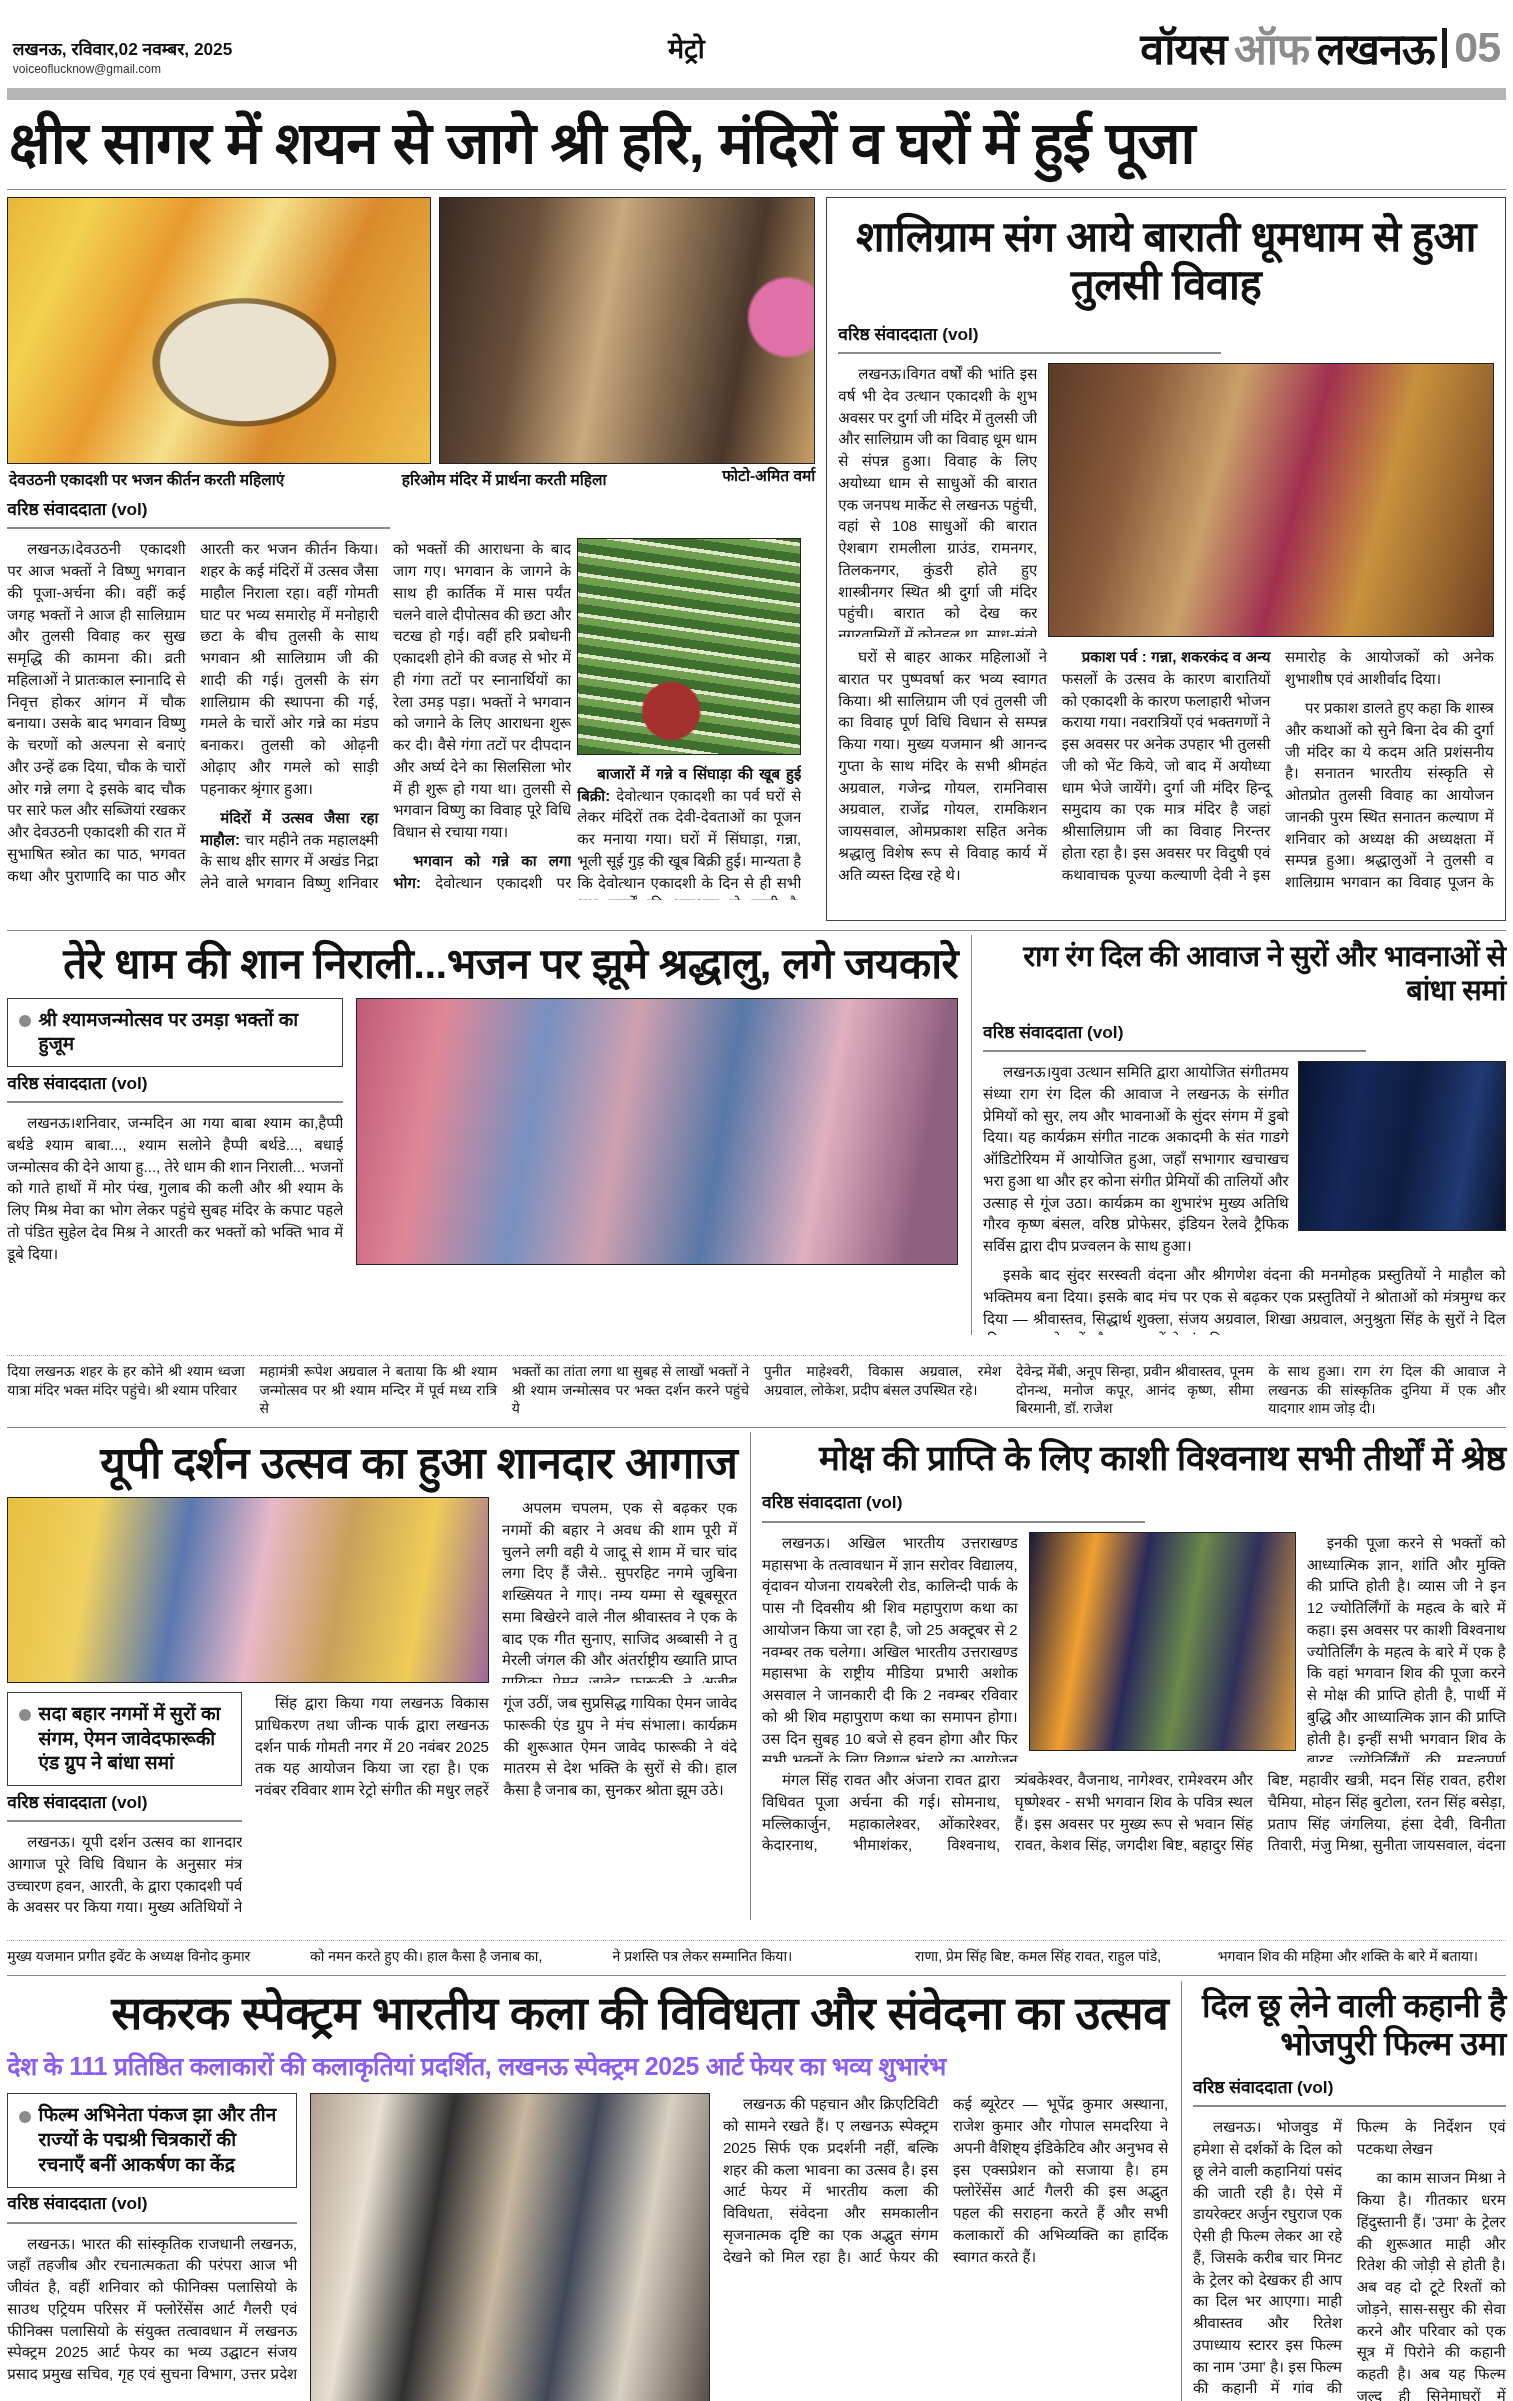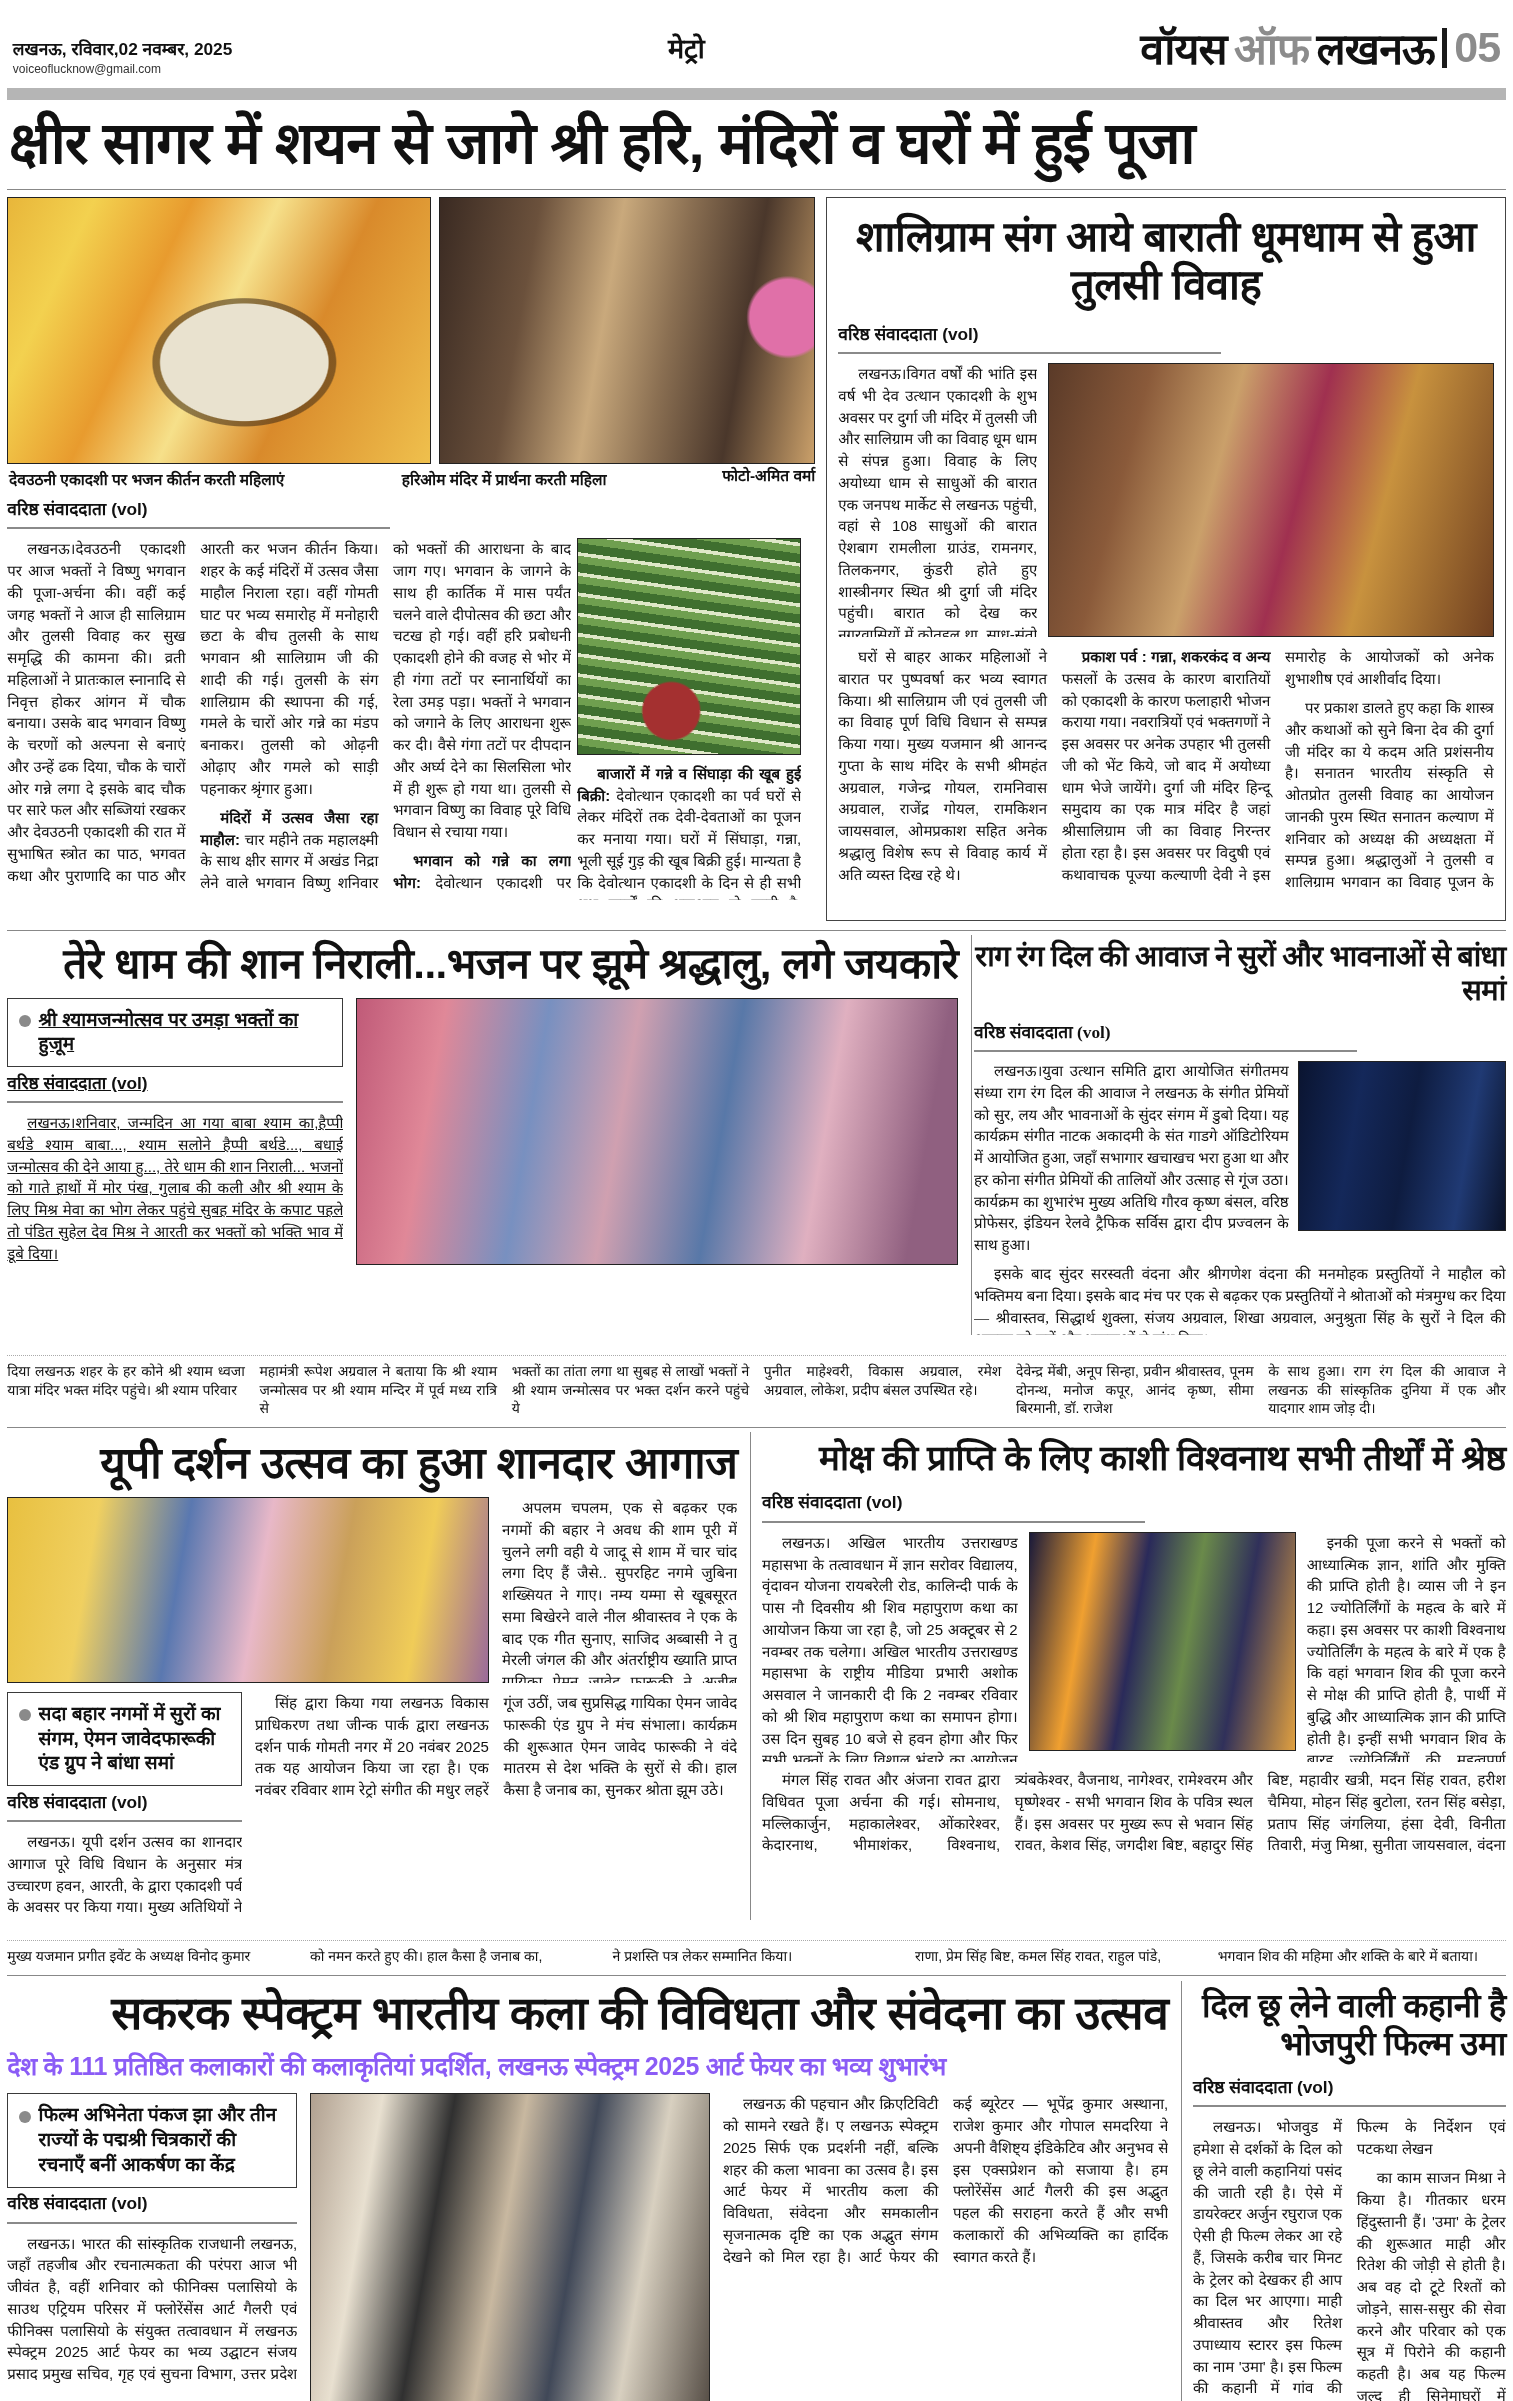--- a/index.html
+++ b/index.html
@@ -67,25 +67,25 @@
   .tulsi-box { border:1.8px solid #444; padding:9px 11px; }
   .tulsi-box .h2 { font-size:42px; text-align:center; }
   .tulsi-top { display:flex; gap:11px; margin-bottom:9px; }
   .tulsi-top .tcol { width:199px; height:274px; }
   .tulsi-top .ph { flex:1; height:274px; }
   .tulsi-cols { height:265px; }
 
   
   .row-b { display:grid; grid-template-columns:951px 1fr; gap:12.8px; border-top:0.9px solid #888; margin-top:9px; padding-top:3.7px; }
   .shyam .h2 { font-size:42px; }
-  .shyam-inner { display:flex; gap:13px;text-decoration:underline; }
+  .shyam-inner { display:flex; gap:13px; }
   .shyam-left { width:336px; }
   .shyam-left .body-txt { height:155px; }
   .shyam-inner .ph { flex:1; height:267px; }
-  .raagrang { border-left:0.9px solid #888; padding-left:2px;font-family:Liberation Serif, serif; }
+  .raagrang { border-left:0.9px solid #888; padding-left:11px; }
   .raagrang .h2 { font-size:29px; }
   .raagrang-body { height:274px; }
   .raagrang-body .ph { float:right; width:208px; height:170px; margin:0 0 7.3px 9px; }
   .strip { grid-column:1 / 3; display:grid; grid-template-columns:repeat(6,1fr); gap:14.6px; border-top:0.9px dotted #aaa; margin-top:7.3px; padding-top:5.5px; font-size:14px; line-height:1.35; text-align:justify; }
 
   
   .row-c { display:grid; grid-template-columns:730px 1fr; gap:12.8px; border-top:0.9px solid #888; margin-top:9px; padding-top:3.7px; }
   .updarshan .h2 { font-size:44px; }
   .upd-top { display:flex; gap:12.8px; }
   .upd-top .ph { width:482px; height:186px; }

